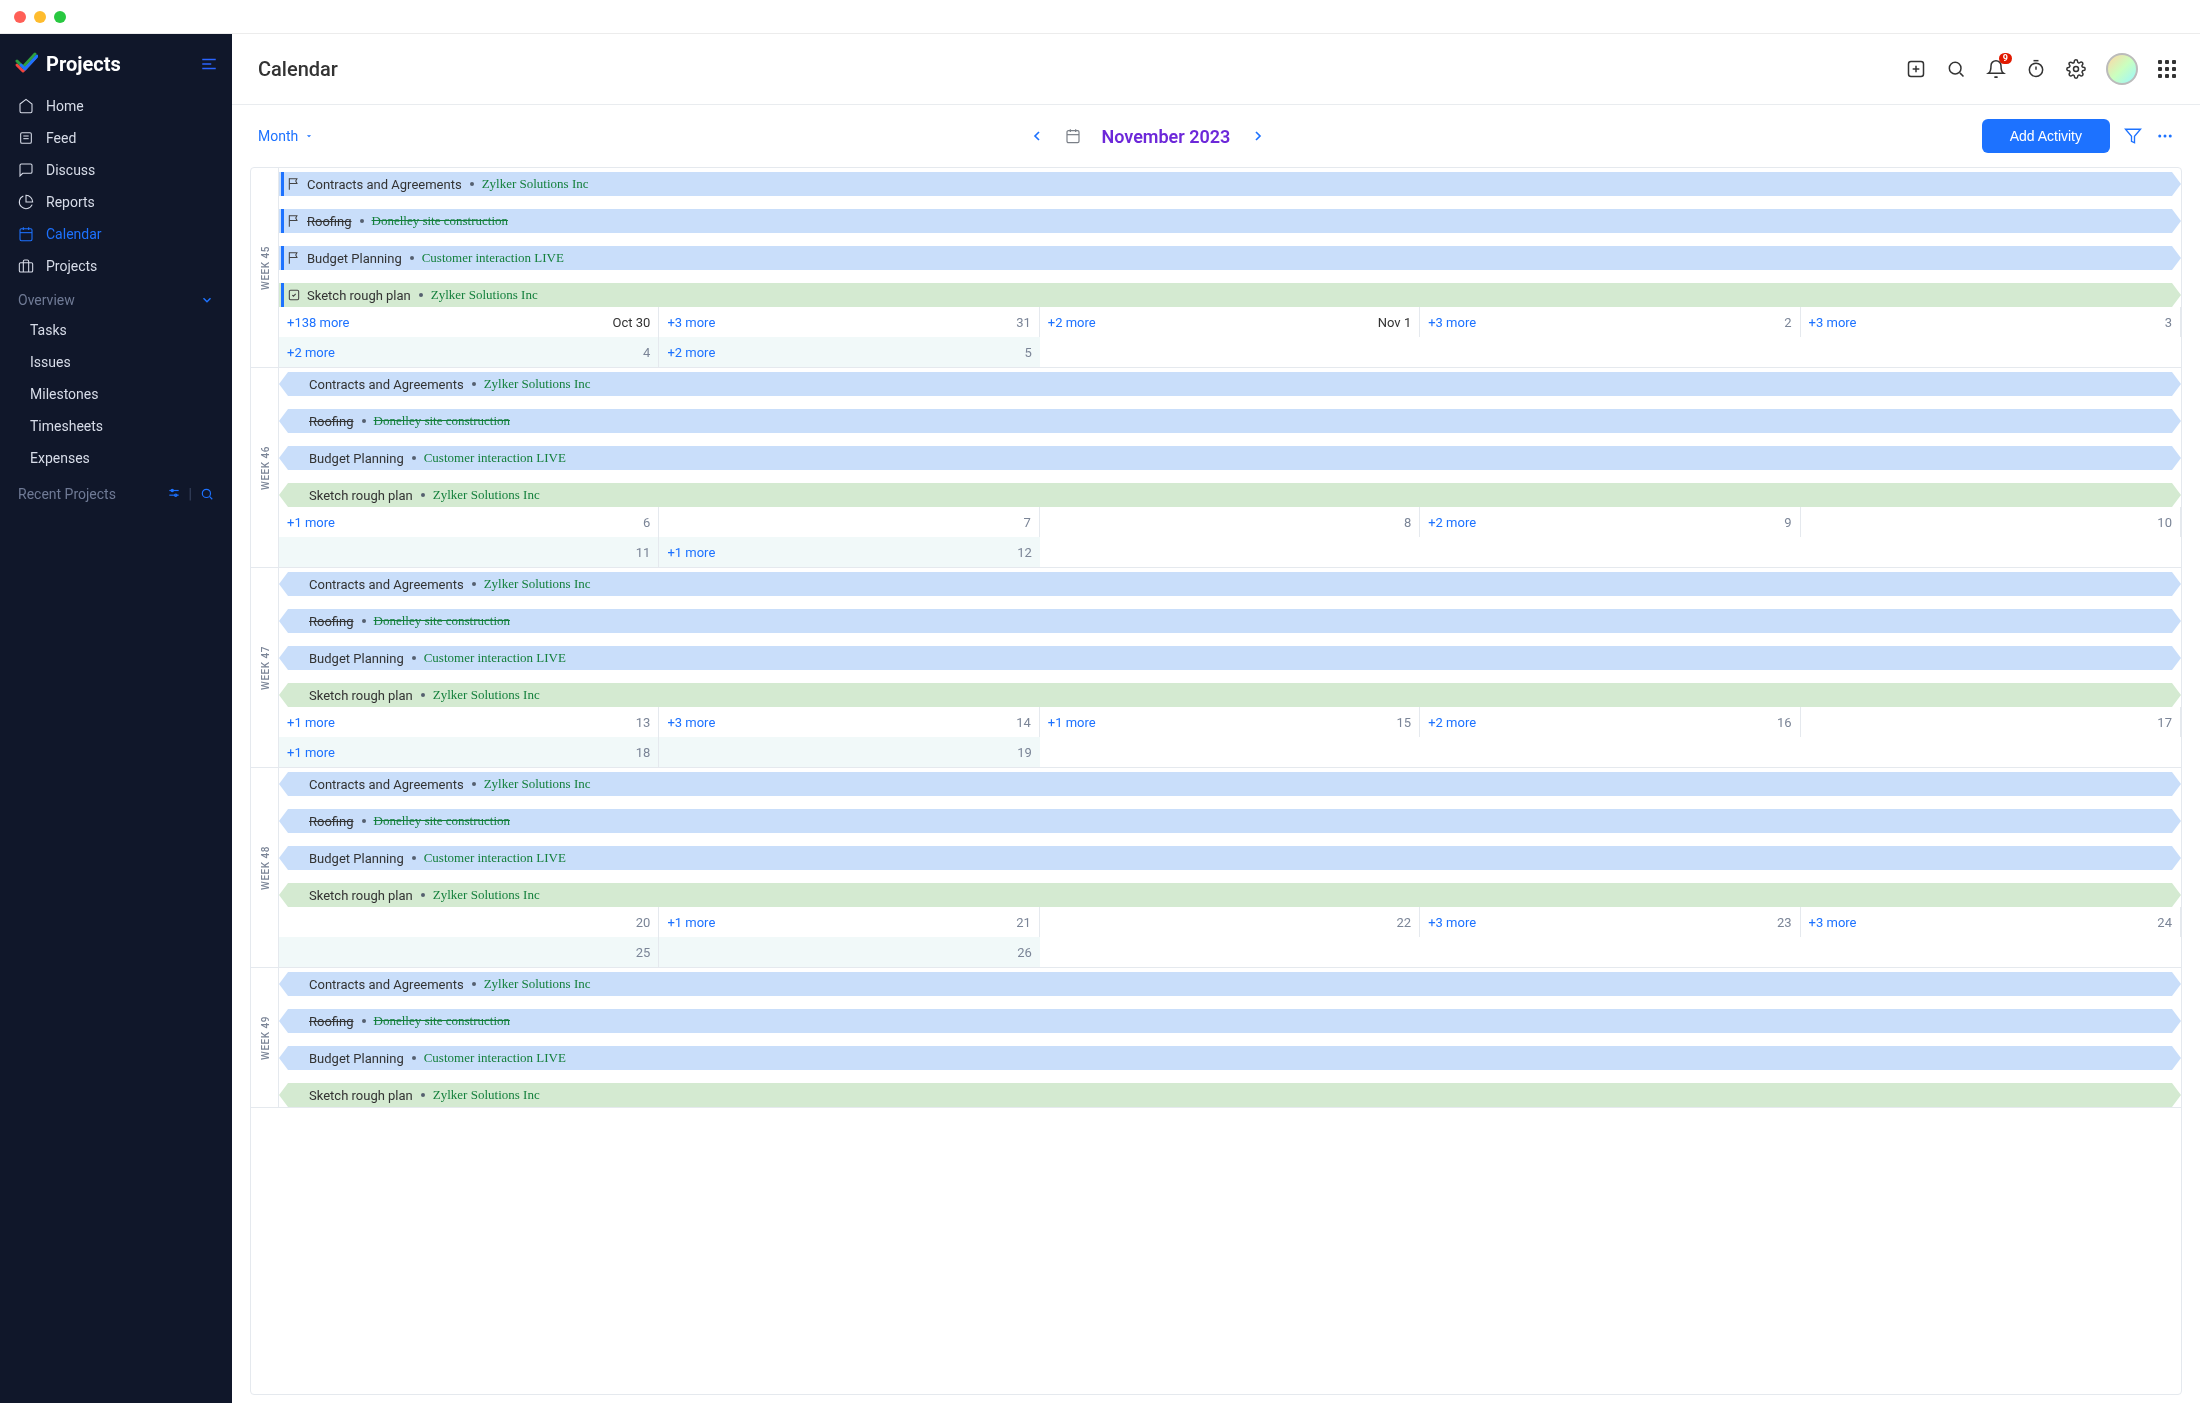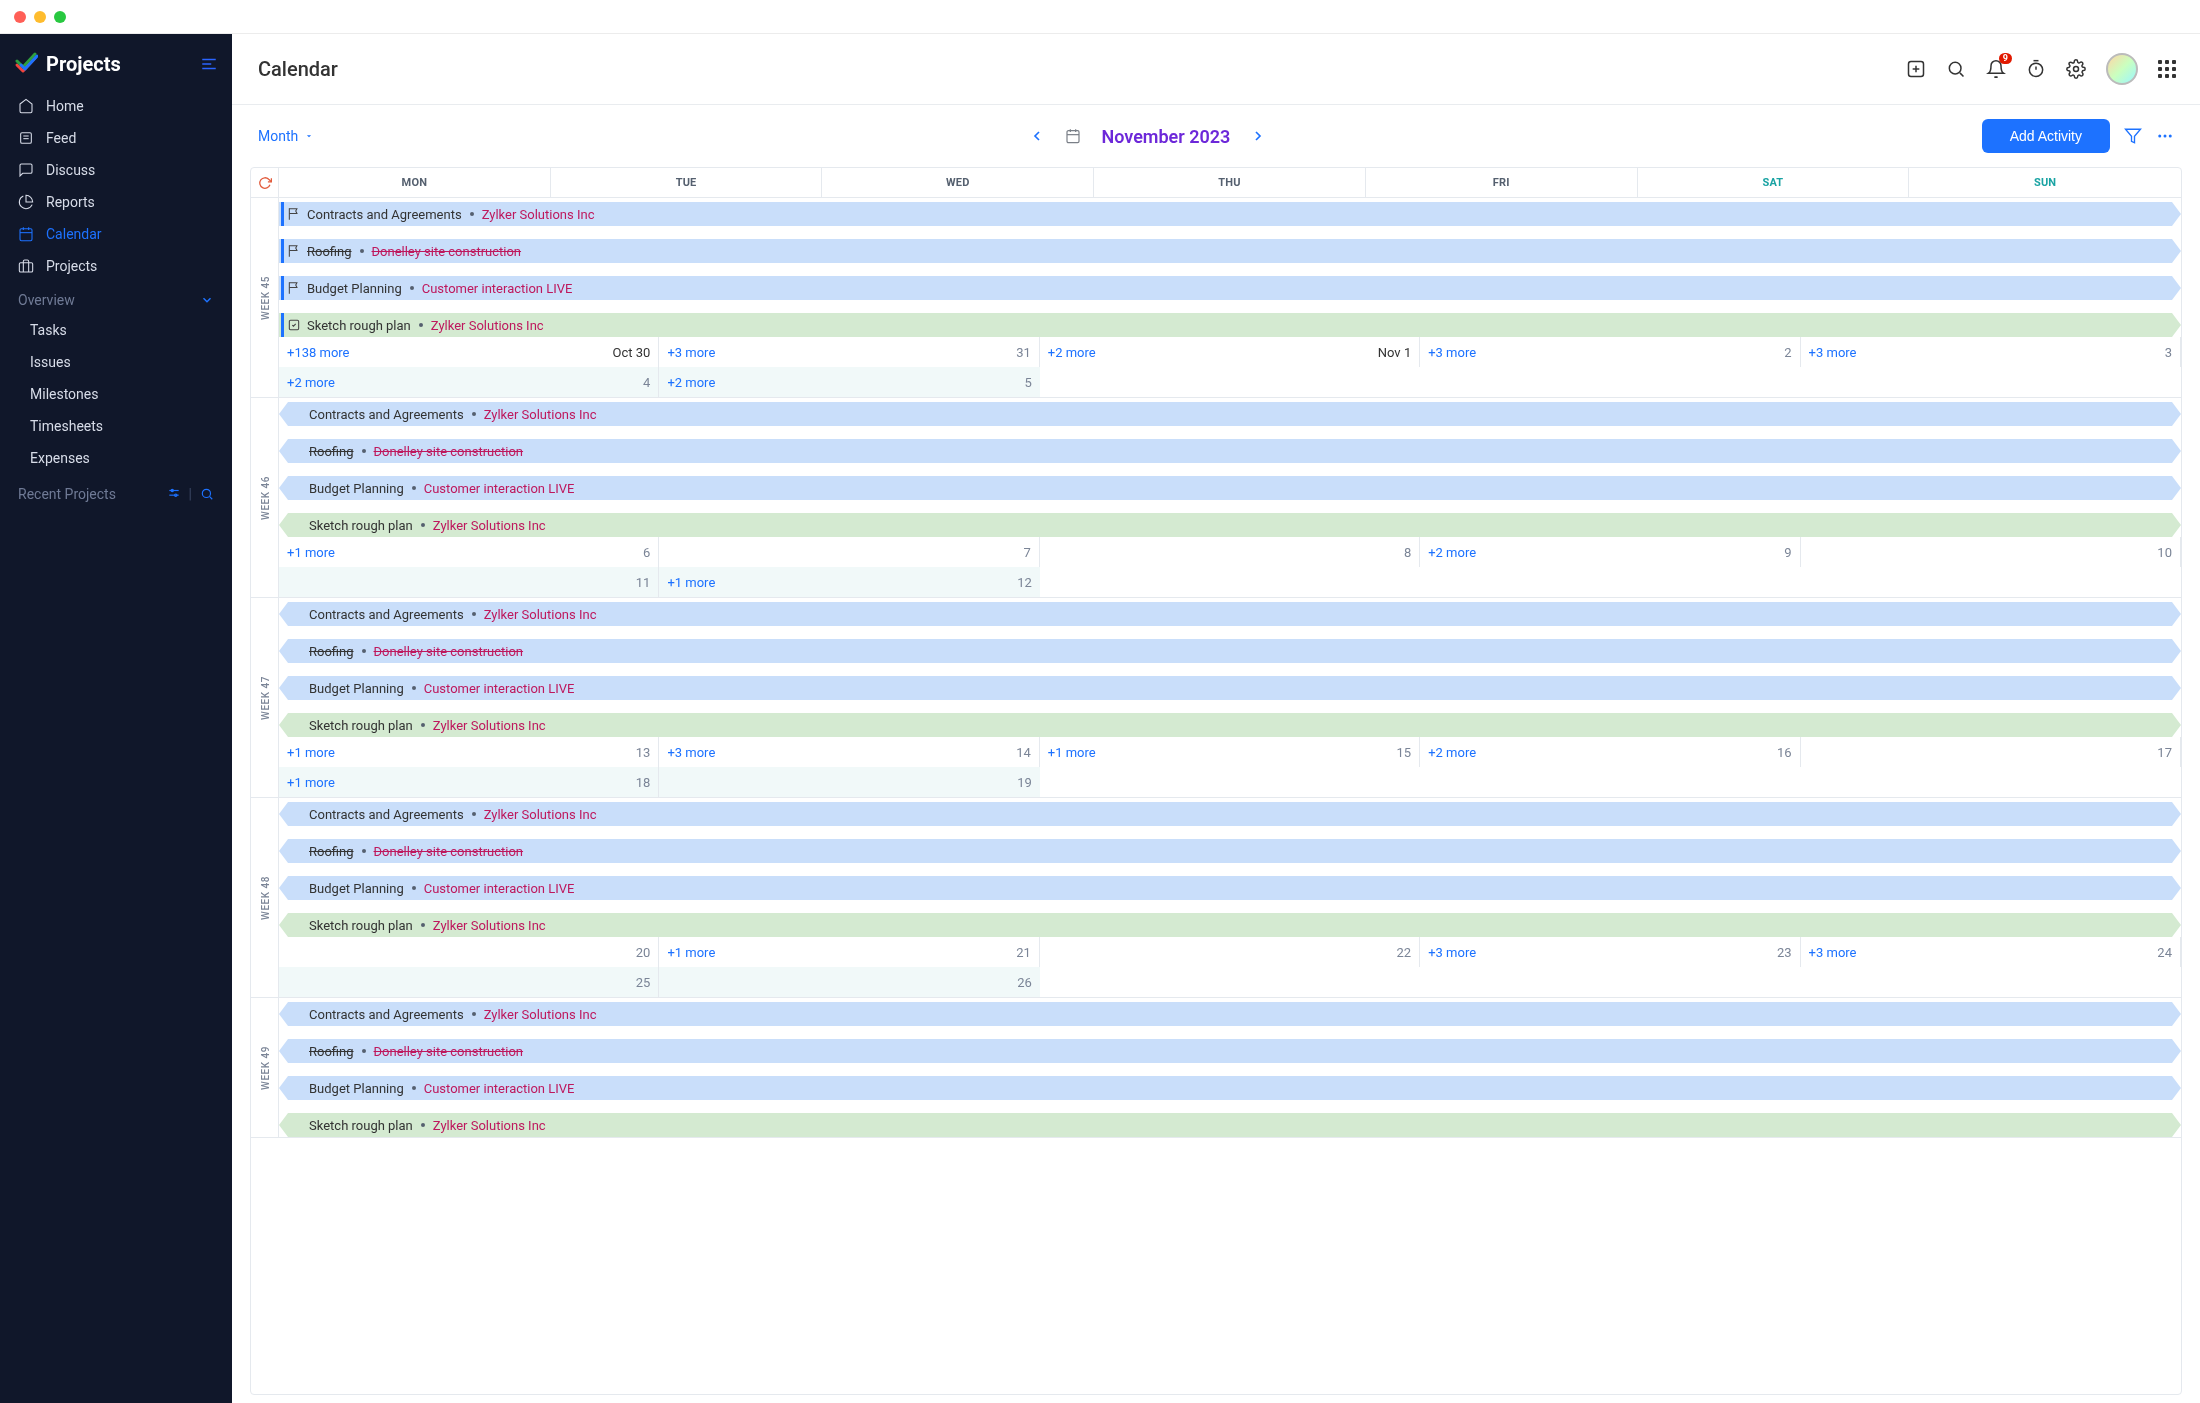--- a/index.html
+++ b/index.html
@@ -79,21 +79,21 @@
 .event-bars { display: flex; flex-direction: column; gap: 13px; padding: 4px 0 0 0; }
 .bar { height: 24px; display: flex; align-items: center; font-size: 13px; color: #333; cursor: pointer; padding-left: 30px; position: relative; }
 .bar.pinned { padding-left: 8px; }
 .pin { position: absolute; left: 2px; top: 0; bottom: 0; width: 3px; background: #1d72ff; }
 .bar .ticon { width: 14px; height: 14px; margin-right: 6px; flex-shrink: 0; }
 .bar.blue, .bar.blue-tri { background: #c9defa; }
 .bar.green, .bar.green-tri { background: #d4ead1; }
 .bar.strike .etitle, .bar.strike .eproj { text-decoration: line-through; }
 .bar .etitle { }
 .bar .sep { width: 4px; height: 4px; border-radius: 50%; background: #55606f; display: inline-block; margin: 0 8px; flex-shrink: 0; }
-.bar .eproj { color: #be185d; }
+.bar .eproj { color: #15803d; font-family: Liberation Serif, serif; }
 .bar.blue-tri::before, .bar.green-tri::before { content: ""; position: absolute; left: 0; top: 0; border-top: 12px solid #fff; border-bottom: 12px solid #fff; border-right: 9px solid transparent; }
 .bar.blue-tri, .bar.green-tri { padding-left: 30px; }
 .bar::after { content: ""; position: absolute; right: 0; top: 0; border-top: 12px solid #fff; border-bottom: 12px solid #fff; border-left: 9px solid transparent; }
 
 .day-row { display: grid; grid-template-columns: repeat(5, 1fr); }
 .day-cell { border-right: 1px solid #e5e9ee; padding: 5px 8px; display: flex; align-items: center; justify-content: space-between; min-height: 30px; }
 .day-cell:last-child { border-right: none; }
 .day-cell.weekend { background: #f1f9f9; }
 .more-link { color: #1d72ff; cursor: pointer; font-size: 13px; }
 .date-num { color: #7b8597; font-size: 13px; }
@@ -290,35 +290,20 @@
         <svg class="tool-icon" viewBox="0 0 24 24" fill="currentColor">
             <circle cx="5" cy="12" r="2"></circle>
             <circle cx="12" cy="12" r="2"></circle>
             <circle cx="19" cy="12" r="2"></circle>
           </svg>
       </div>
     </div>
 
     <div class="calendar-wrap">
       <div class="cal-inner">
-        <div class="day-headers" id="day-headers">
-            <div class="corner">
-              <svg width="14" height="14" viewBox="0 0 24 24" fill="none" stroke="#e25b3c" stroke-width="2.2">
-                <polyline points="23 4 23 10 17 10"></polyline>
-                <path d="M20.49 15a9 9 0 1 1-2.12-9.36L23 10"></path>
-              </svg>
-            </div>
-            <div class="dh">MON</div>
-            <div class="dh">TUE</div>
-            <div class="dh">WED</div>
-            <div class="dh">THU</div>
-            <div class="dh">FRI</div>
-            <div class="dh weekend">SAT</div>
-            <div class="dh weekend">SUN</div>
-          </div>
         <div class="weeks-scroll" id="weeks-scroll">
             <div class="week-row">
               <div class="week-label">
                 <span>WEEK 45</span>
               </div>
               <div class="week-content">
                 <div class="event-bars">
                   <div class="bar blue pinned">
                     <span class="pin"></span>
                     <svg class="ticon" viewBox="0 0 24 24" fill="none" stroke="#444" stroke-width="1.8">

